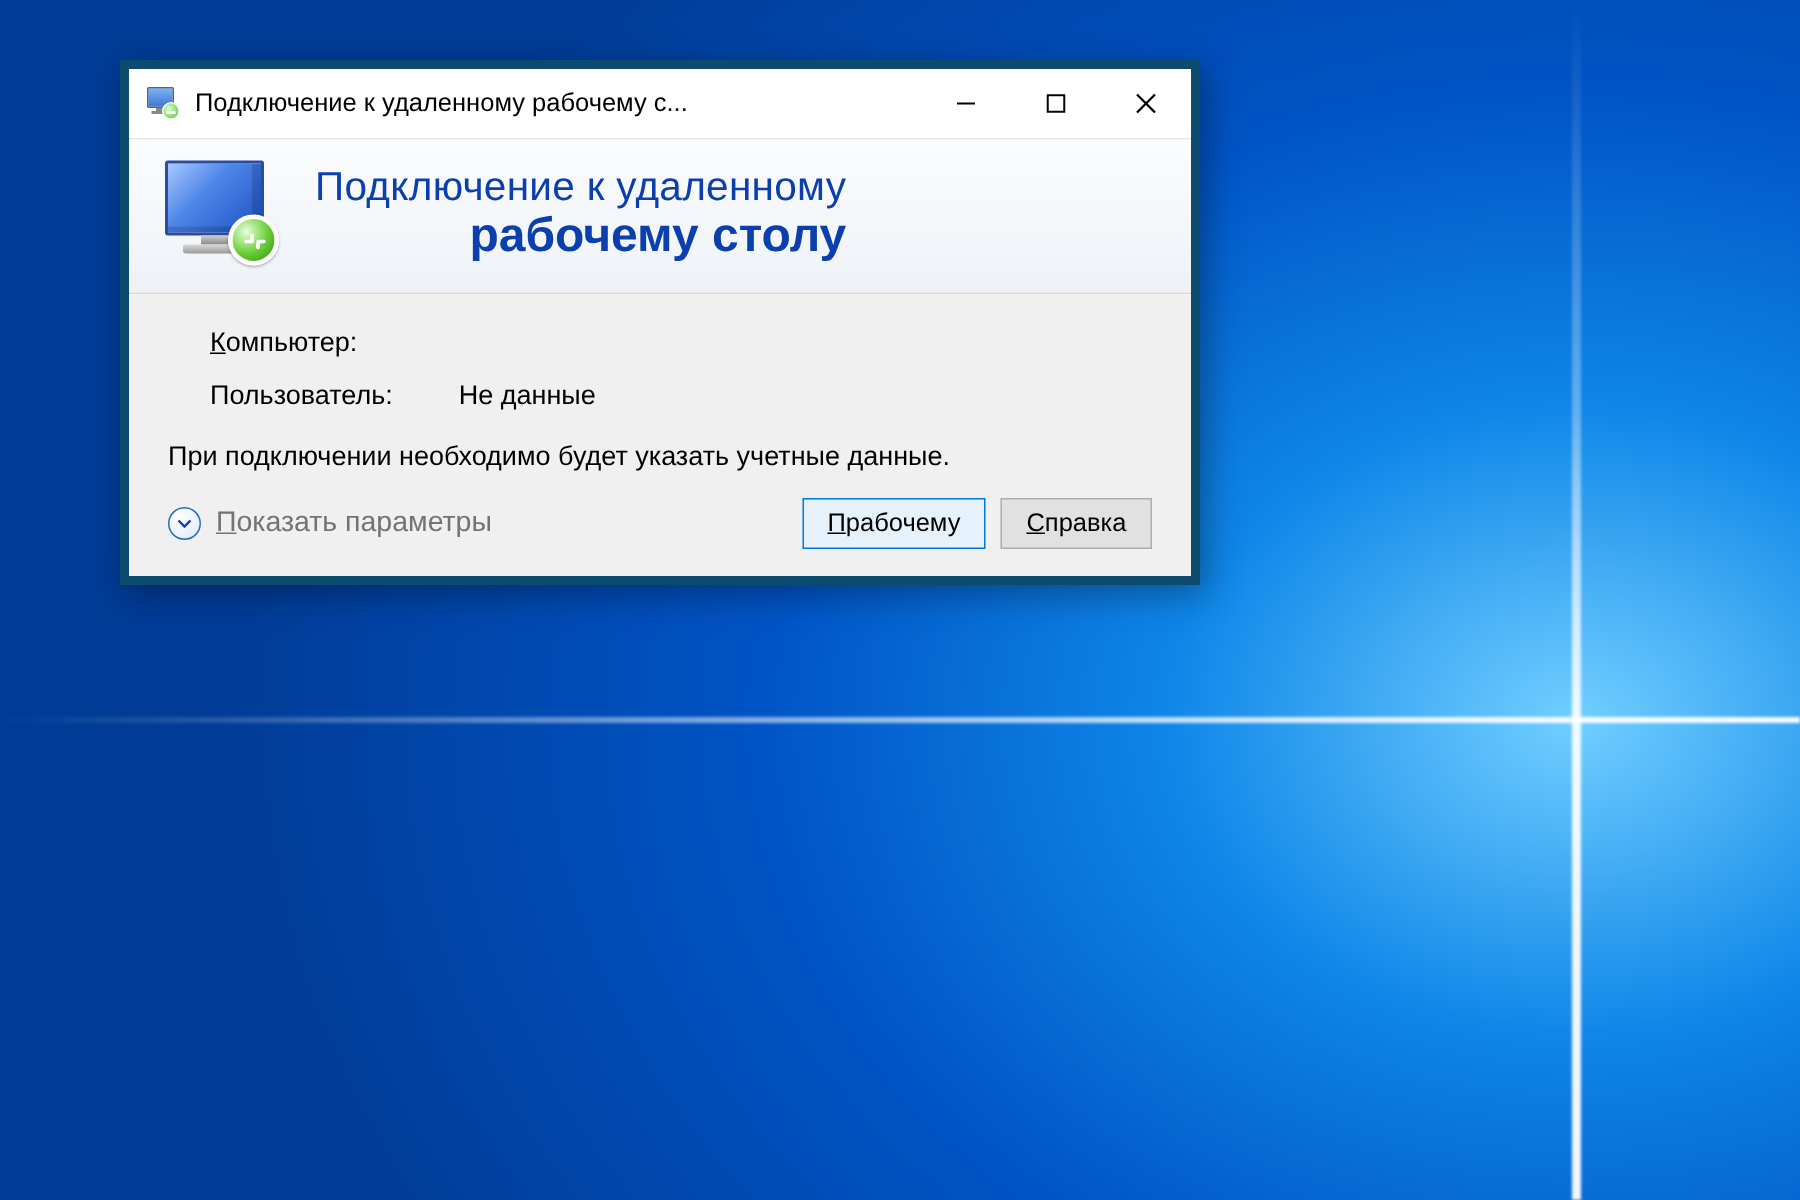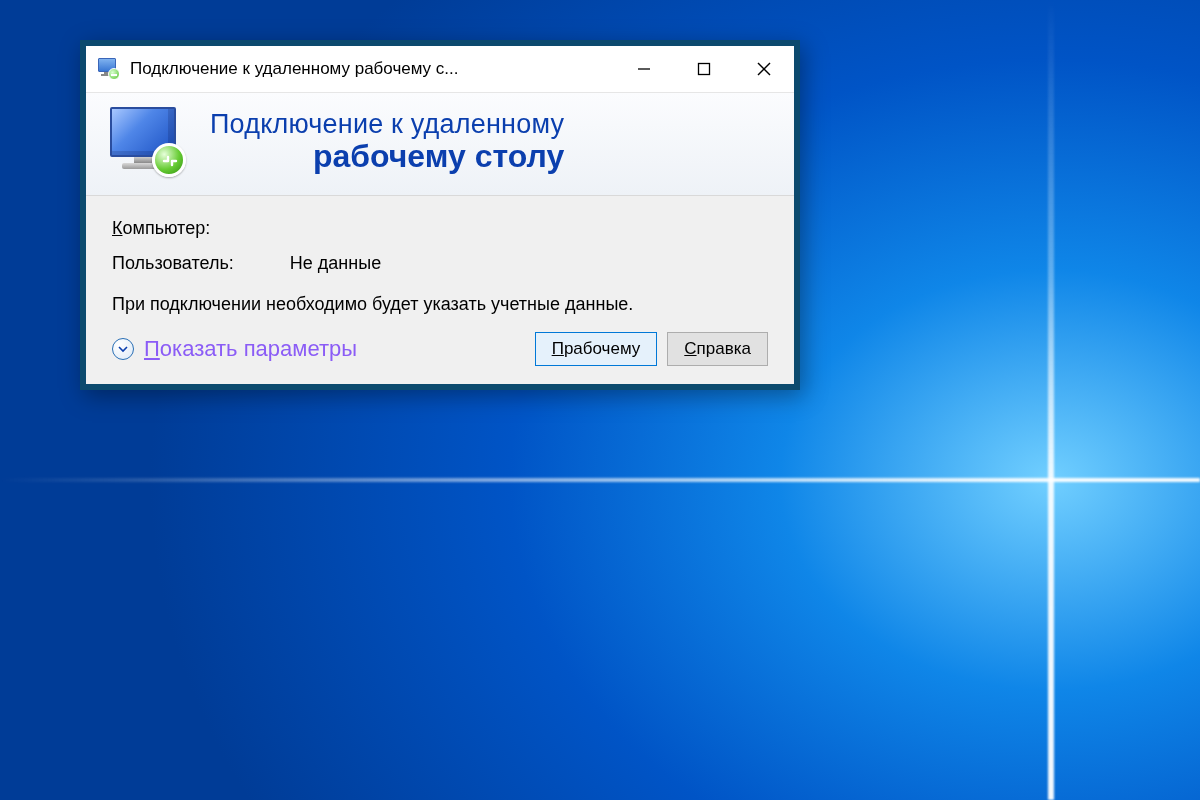--- a/index.html
+++ b/index.html
@@ -39,42 +39,42 @@
     background: linear-gradient(#fbfcfe, #eef2f7);
     border-top: 1px solid #e6e6e6; border-bottom: 1px solid #d9d9d9;
     padding: 14px 24px 18px 24px; display: flex; align-items: center; gap: 22px;
   }
   .banner-icon { width: 78px; height: 70px; flex-shrink: 0; position: relative; }
   .banner-text { color: #0b3fae; text-align: right; }
   .banner-line1 { font-size: 27px; font-weight: 400; letter-spacing: 0.2px; }
   .banner-line2 { font-size: 32px; font-weight: 700; margin-top: -2px; margin-left: 32px; }
 
   .body-area { background: #f0f0f0; padding: 22px 26px 18px 26px; }
-  .row { display: flex; align-items: flex-end; margin-bottom: 14px; }
+  .row { display: flex; align-items: flex-end; margin-bottom: 14px; margin-left: 28px; }
   .label { font-size: 18px; color: #000; }
   .computer-label { width: 130px; }
   .computer-label .ul { text-decoration: underline; }
   .combo {
     display: flex; align-items: center; justify-content: space-between;
     width: 430px; height: 36px; border: 1px solid #0078d7; background: #ffffff;
     padding: 0 8px 0 10px; font-size: 19px; color: #000;
   }
   .combo .caret { width: 18px; height: 18px; display:flex; align-items:center; justify-content:center; }
-  .user-row { gap: 56px; margin-bottom: 18px; }
+  .user-row { gap: 44px; margin-bottom: 18px; }
   .note { font-size: 18px; color: #000; line-height: 1.35; margin-bottom: 16px; max-width: 560px; }
 
   .footer { display: flex; align-items: center; }
   .show-params { display: flex; align-items: center; gap: 10px; flex: 1; cursor: default; }
   .chev-circle {
     width: 22px; height: 22px; border: 1px solid #2a6fb5; border-radius: 50%;
     background: radial-gradient(circle at 30% 30%, #fff, #dce9f7);
     display: flex; align-items: center; justify-content: center;
   }
   .chev-circle svg { width: 12px; height: 12px; }
-  .show-params-text { font-size: 22px; color: #8b5cf6; }
+  .show-params-text { font-size: 19px; color: #737373; }
   .show-params-text .ul { text-decoration: underline; }
   .btn {
     height: 34px; padding: 0 16px; background: #e1e1e1; border: 1px solid #adadad;
     font-size: 17px; color: #000; display: flex; align-items: center; justify-content: center;
     margin-left: 10px; cursor: default;
   }
   .btn.primary { border: 1px solid #0078d7; background: #e5f1fb; }
   .btn .ul { text-decoration: underline; }
 
   

